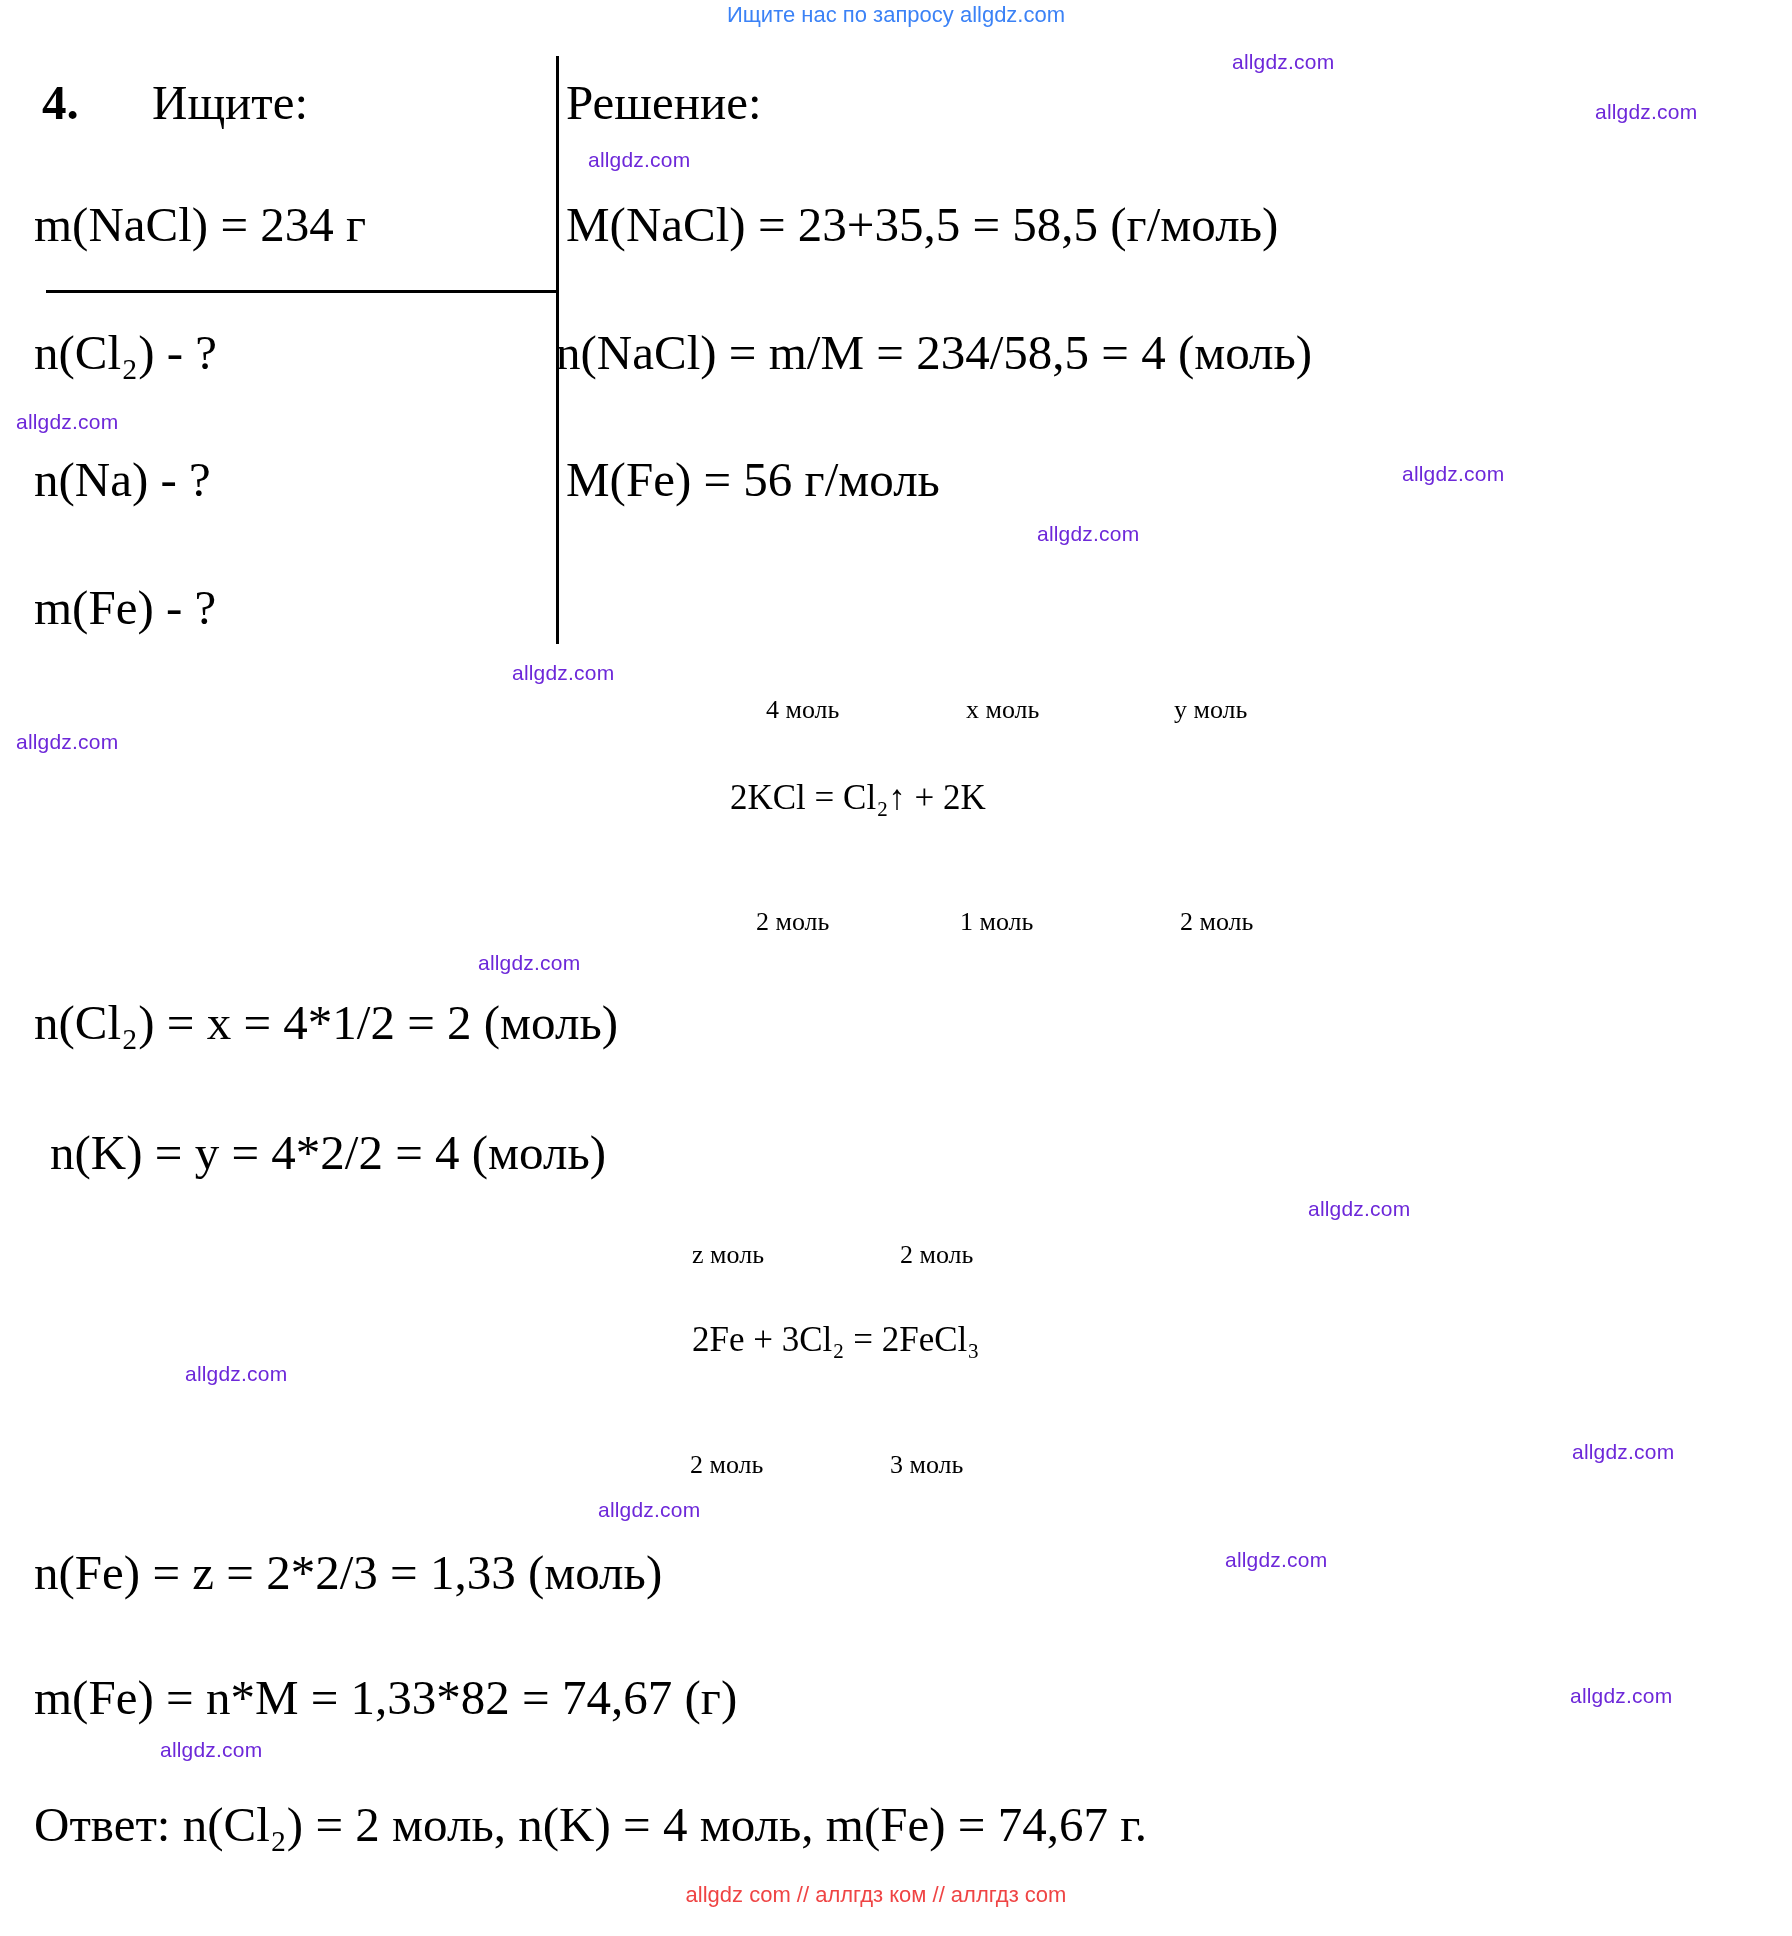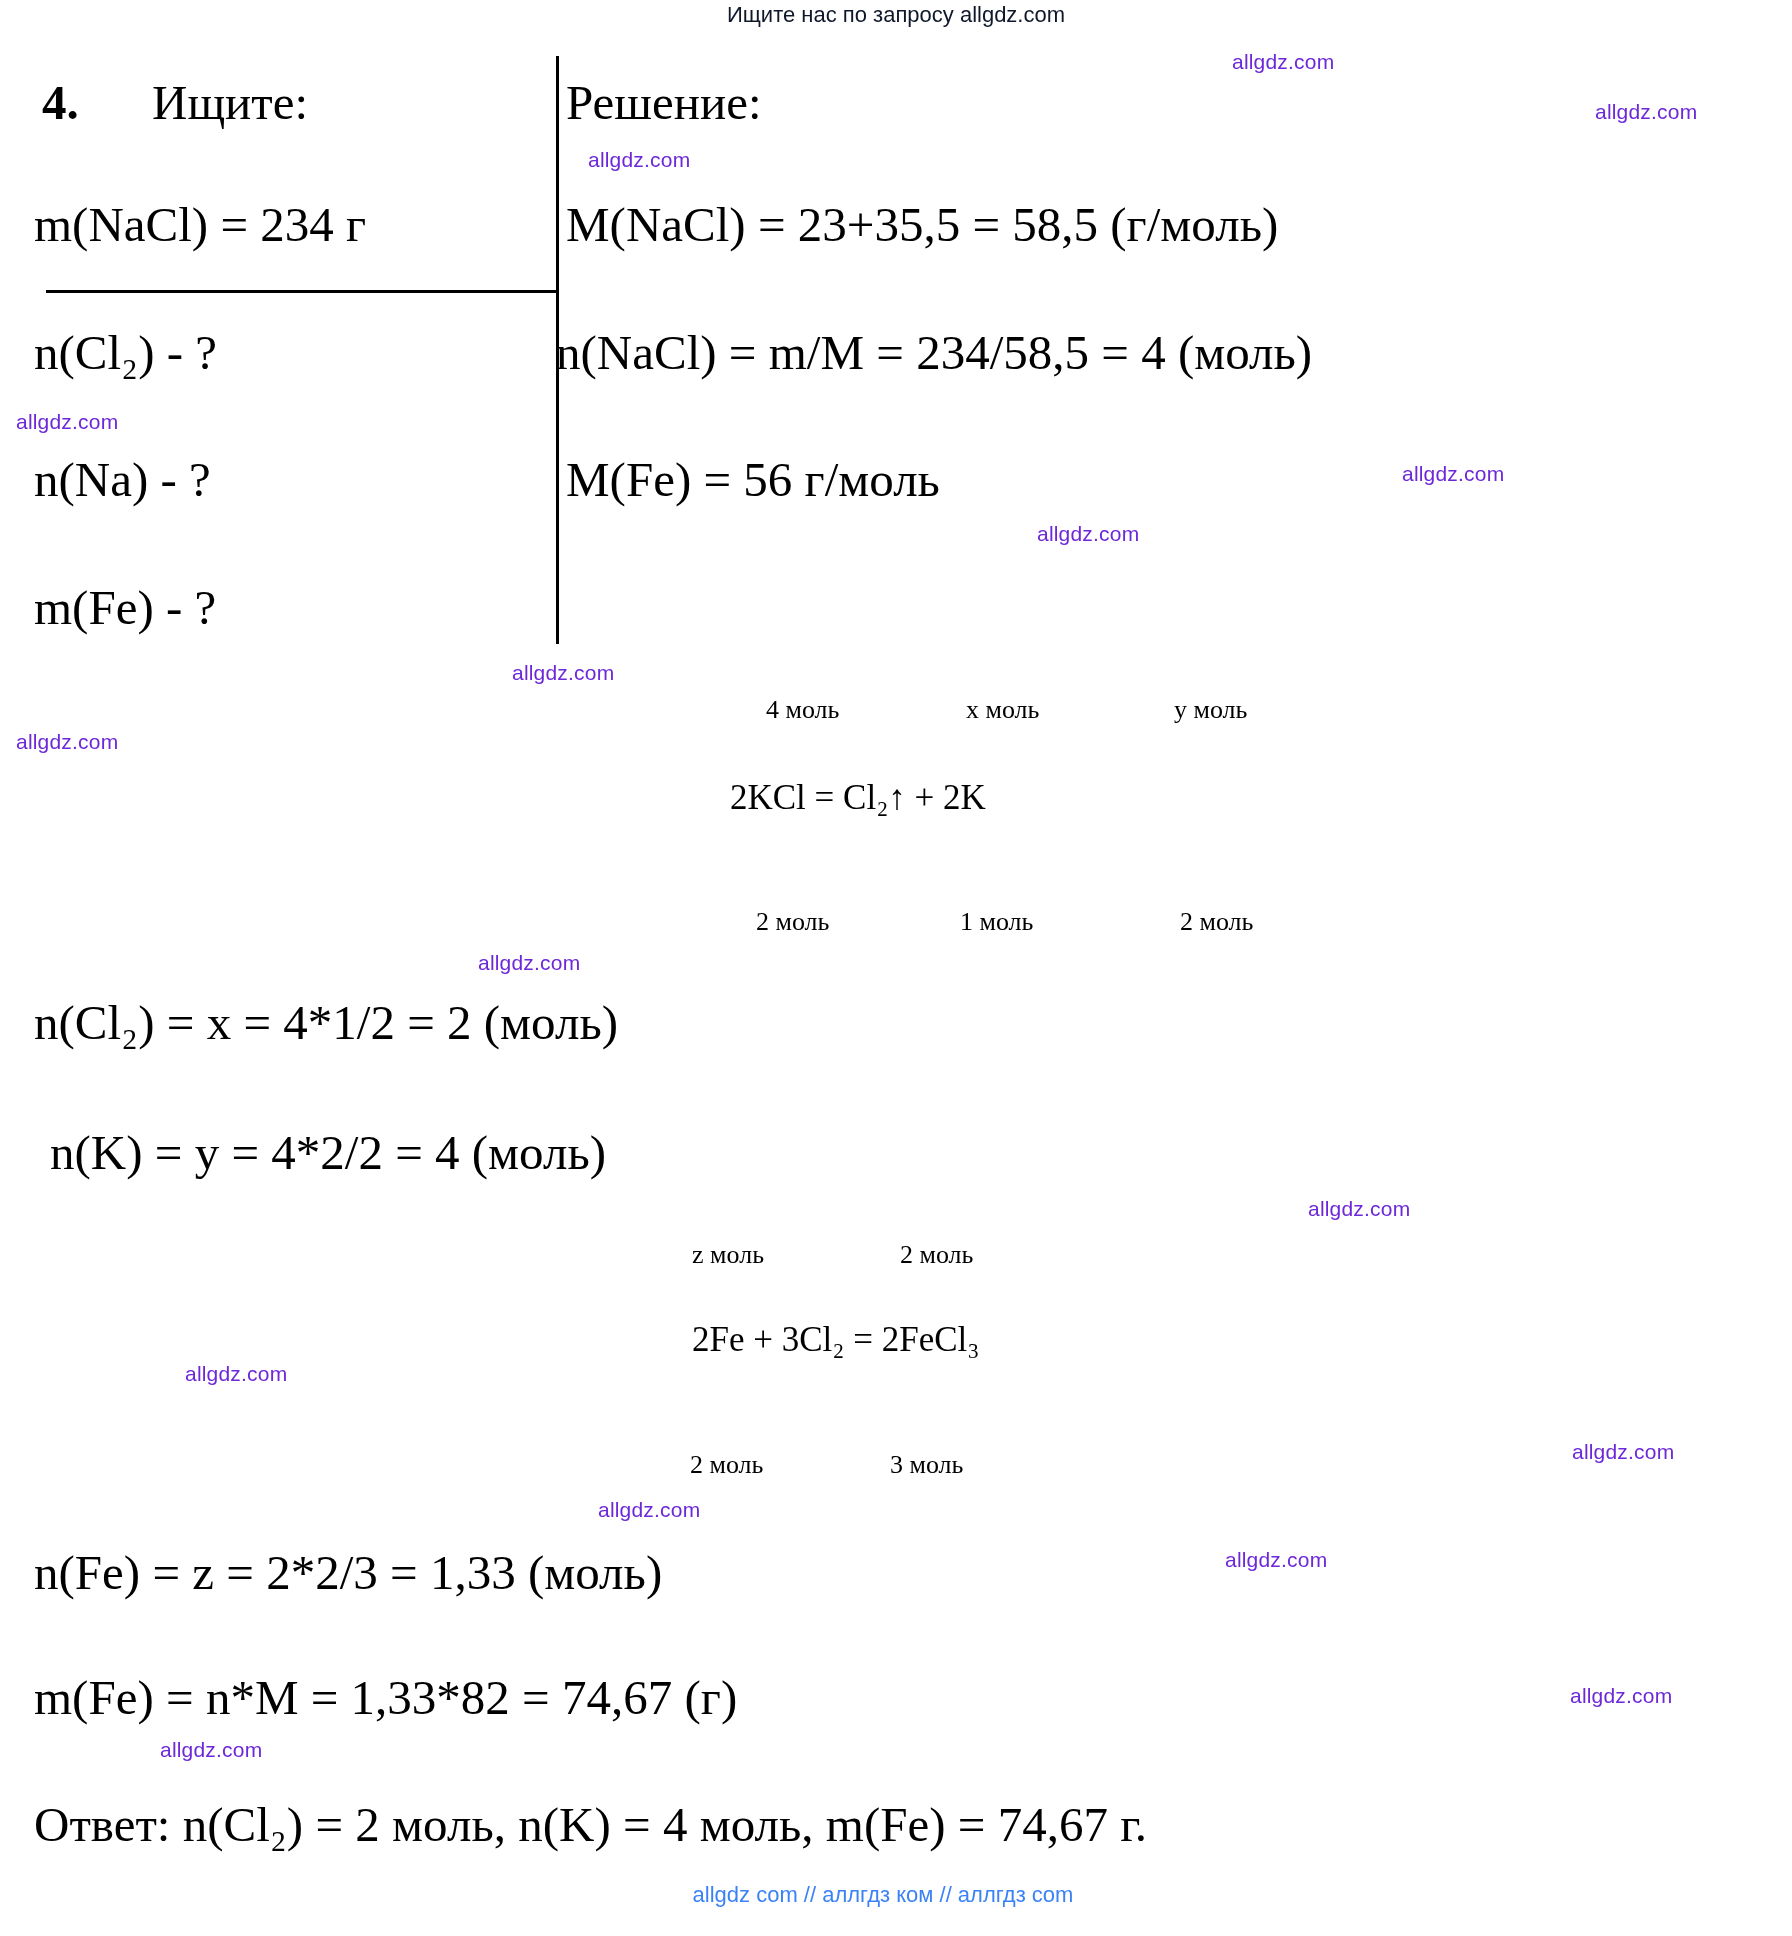--- a/index.html
+++ b/index.html
@@ -26,32 +26,32 @@
     letter-spacing: 0.2px;
   }
   .wm-top {
     position: absolute;
     top: 2px;
     left: 0;
     width: 1792px;
     text-align: center;
     font-family: "Liberation Sans", sans-serif;
     font-size: 22px;
-    color: #0f172a;
+    color: #3b82f6;
     white-space: nowrap;
   }
   .wm-bottom {
     position: absolute;
     top: 1882px;
-    left: 11px;
+    left: 4px;
     width: 1744px;
     text-align: center;
     font-family: "Liberation Sans", sans-serif;
     font-size: 22px;
-    color: #3b82f6;
+    color: #ef4444;
     white-space: nowrap;
   }
 
   
   .line {
     position: absolute;
     white-space: nowrap;
     font-size: 49px;
     line-height: 1;
   }

